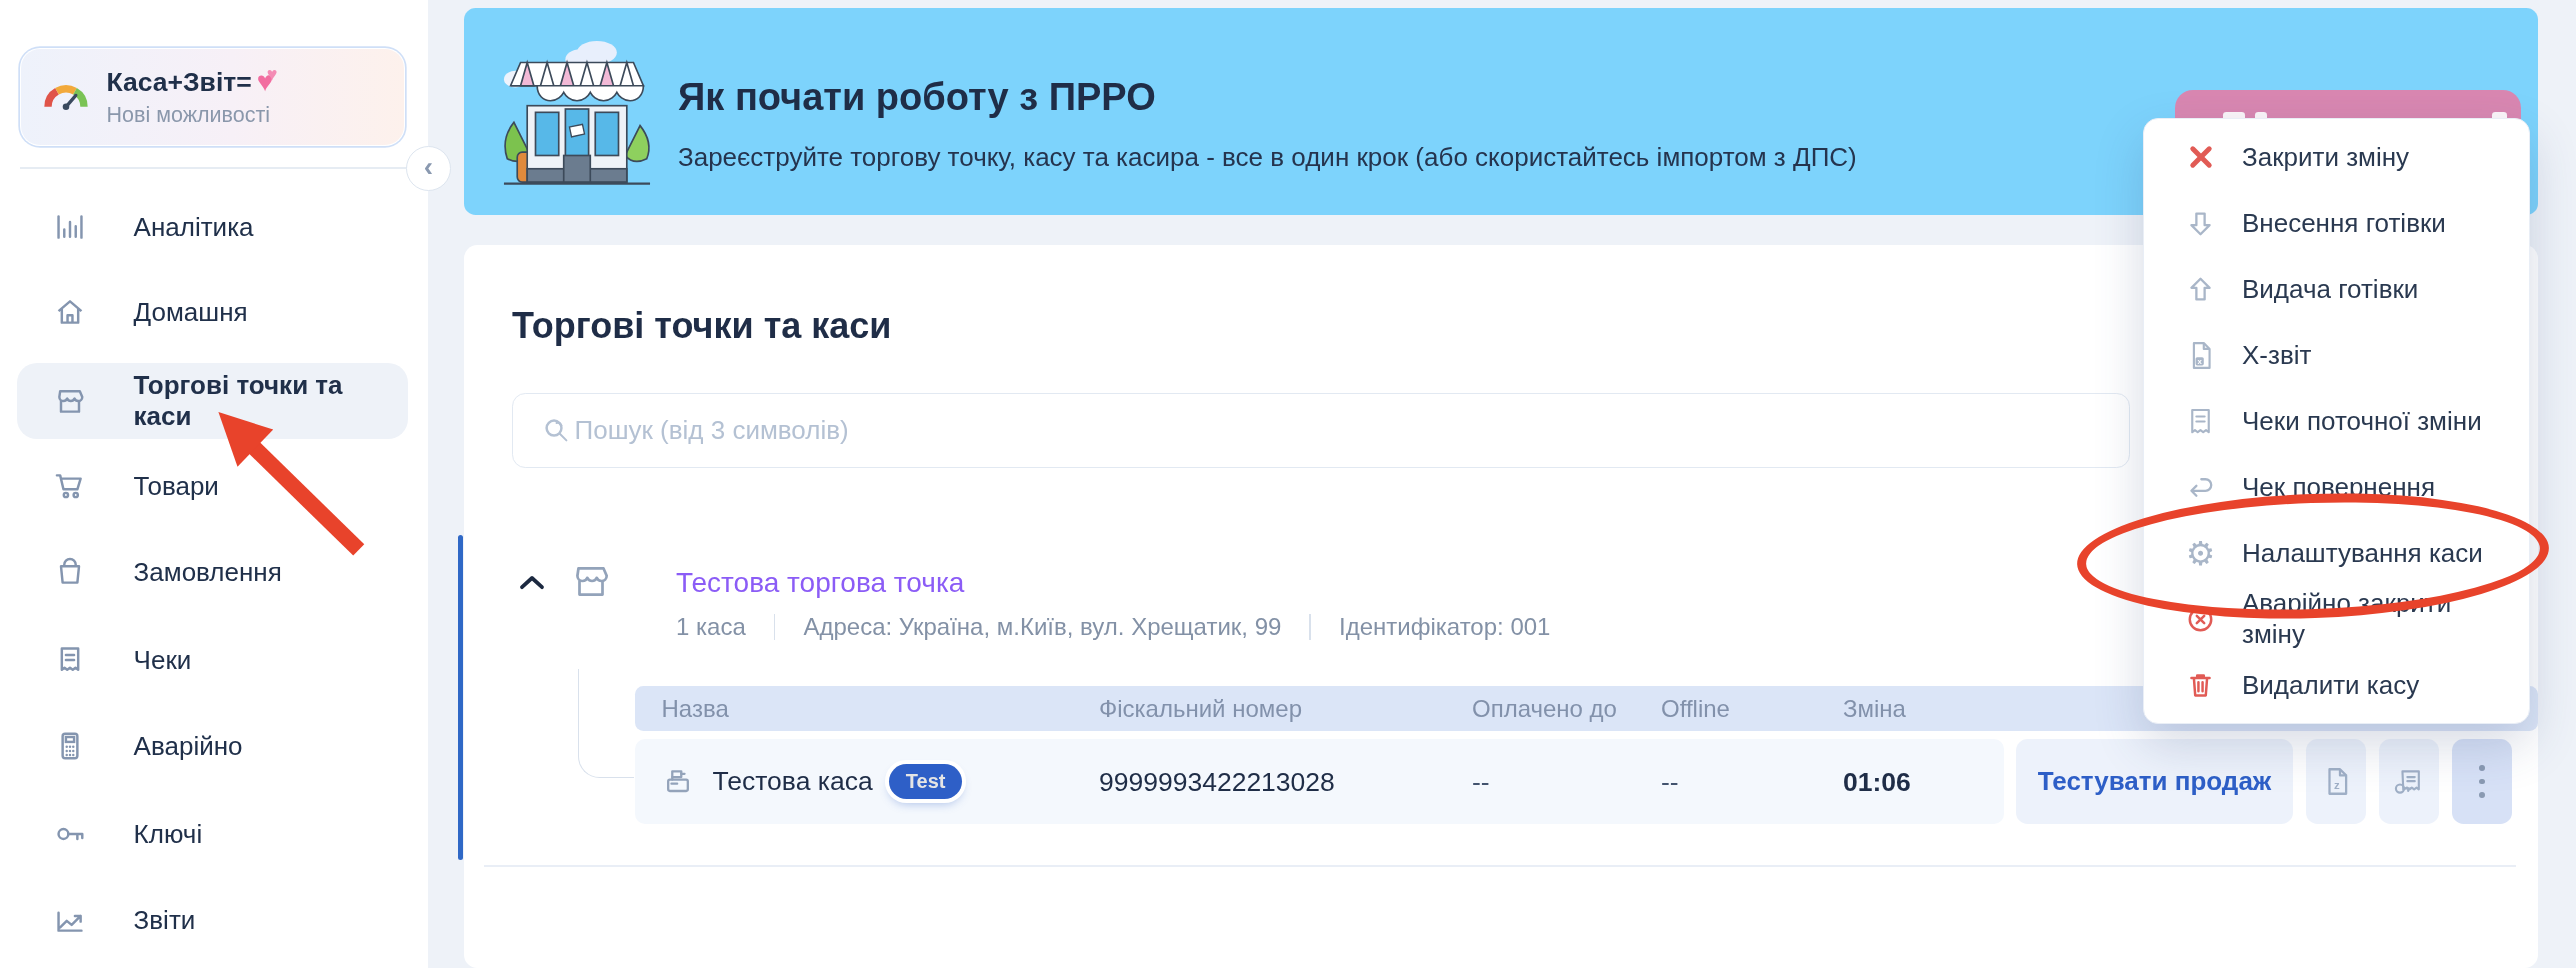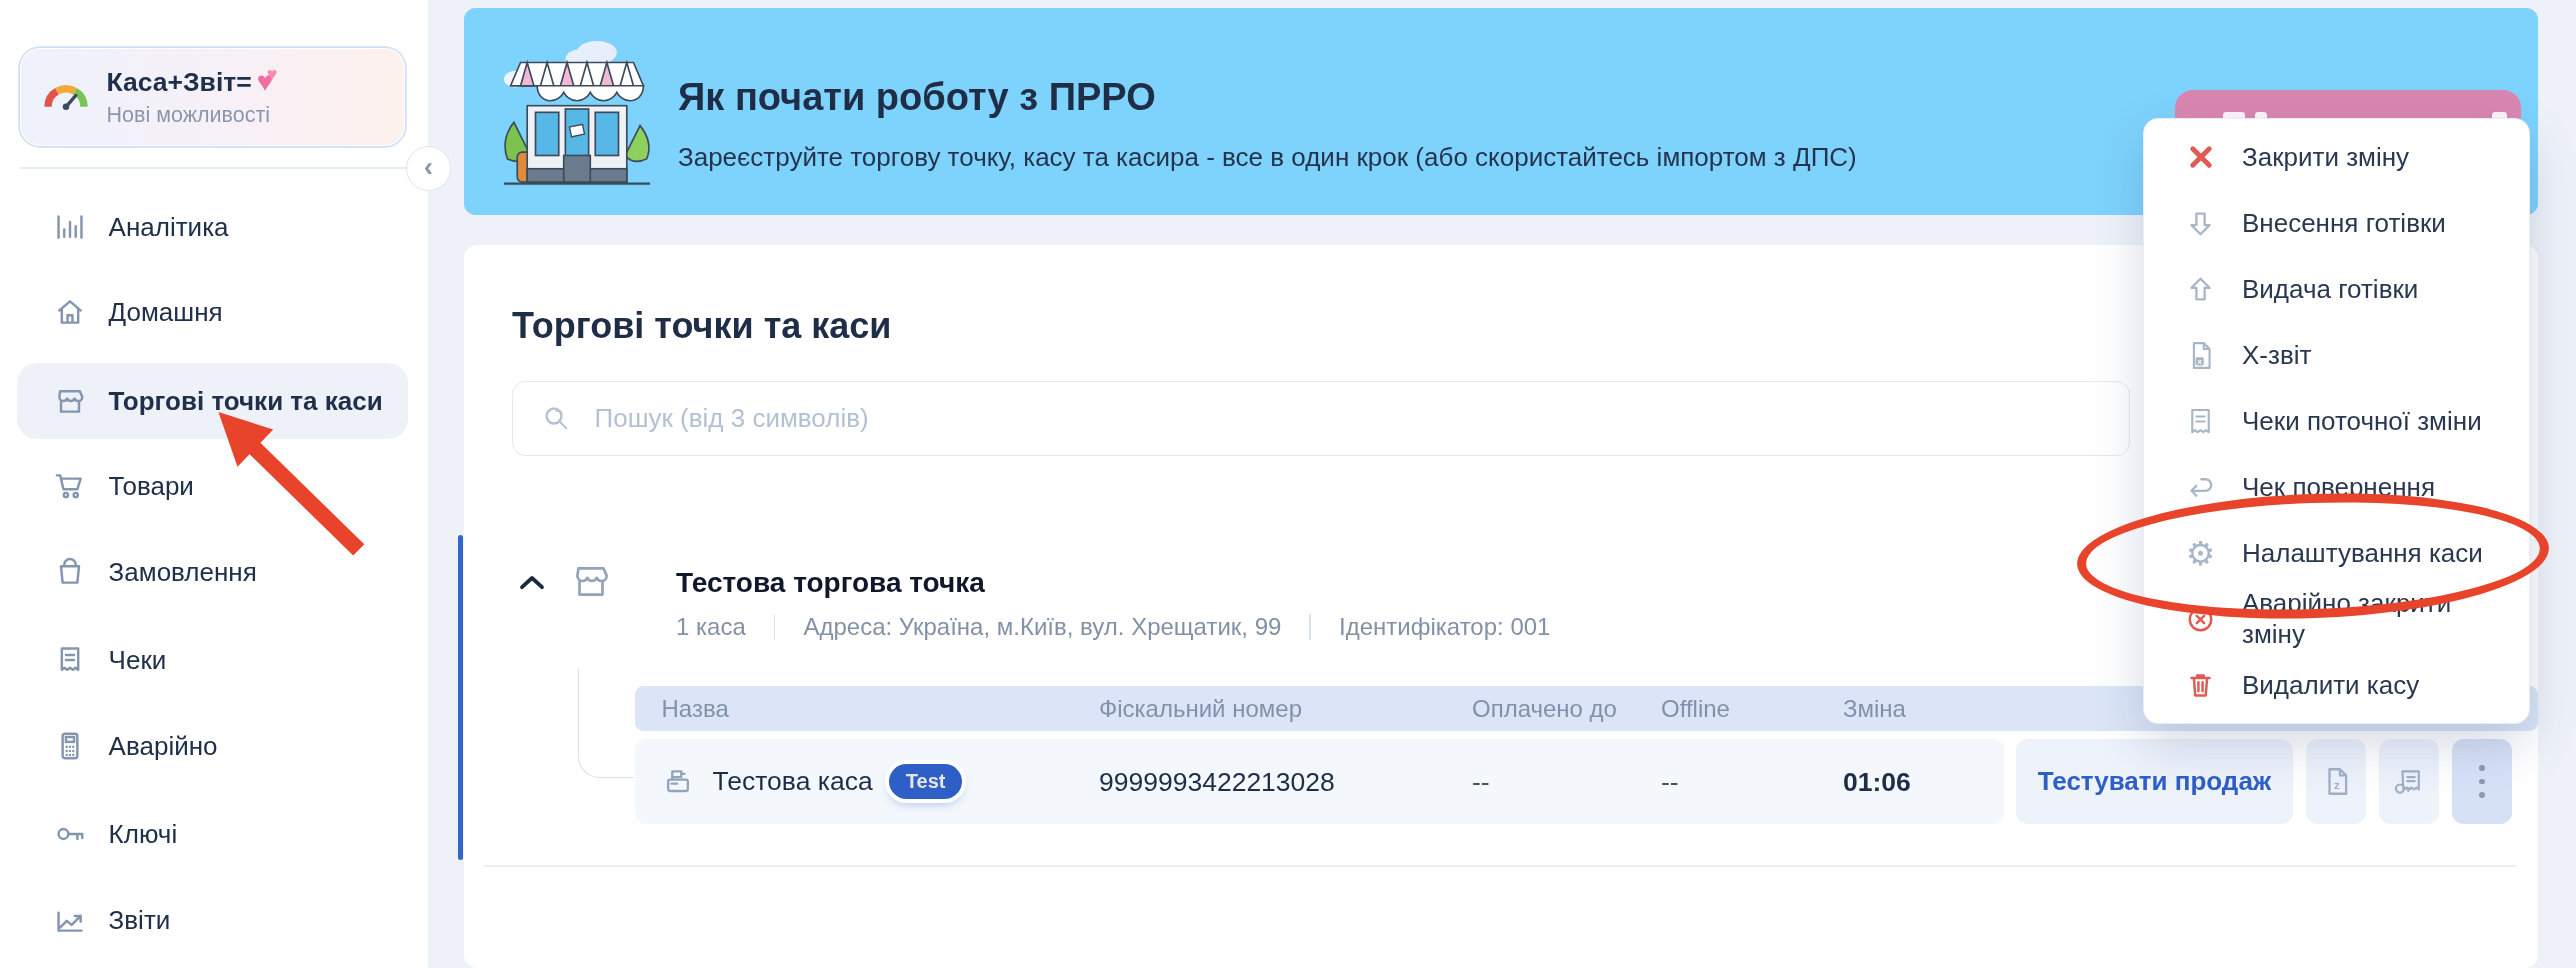--- a/index.html
+++ b/index.html
@@ -17,45 +17,45 @@
     display:flex;align-items:center;gap:18px;padding:0 21.5px;box-sizing:border-box;cursor:pointer;}
   .logo-title{font-size:26.5px;font-weight:bold;color:#20304a;display:flex;align-items:center;justify-content:flex-end;}
   .logo-sub{font-size:21.5px;color:#8a97ab;margin-top:5px;}
   .heart-big{color:#f26da0;font-size:28px;margin-left:5px;}
   .heart-small{color:#f48cb5;font-size:18px;margin-left:-6.6px;margin-top:-15px;}
   .side-divider{left:20px;top:167px;width:388px;height:1.7px;background:#e6ecf3;}
   .collapse-btn{left:406px;top:146px;width:45px;height:45px;border-radius:50%;background:#fff;
     border:1.7px solid #dde5ef;box-sizing:border-box;display:flex;align-items:center;justify-content:center;
     color:#8a99b0;font-size:28px;font-weight:bold;z-index:6;cursor:pointer;line-height:1;padding-bottom:3.3px;}
   .nav-item{left:16.6px;width:391px;height:76px;border-radius:20px;display:flex;align-items:center;
-    gap:21px;padding-left:35px;box-sizing:border-box;font-size:26px;color:#20304a;cursor:pointer;}
+    gap:46px;padding-left:35px;box-sizing:border-box;font-size:26px;color:#20304a;cursor:pointer;}
   .nav-item .nicon{width:36px;height:36px;color:#8495af;flex:none;}
   .nav-item.active{background:#eef2f8;font-weight:bold;}
 
   
   .banner-card{left:464px;top:8.3px;width:2074px;height:207px;background:#7dd3fc;border-radius:11.6px;}
   .banner-title{left:214px;top:68px;font-size:38px;font-weight:bold;color:#1f2d47;}
   .banner-sub{left:214px;top:134px;font-size:26px;color:#25344e;}
   .shop-illu{left:30px;top:18px;}
 
   .pink-btn{left:2175px;top:90px;width:346px;height:91px;border-radius:18px;background:#d987b1;z-index:3;overflow:hidden;cursor:pointer;}
   .pink-frag{position:absolute;background:rgba(255,255,255,.92);border-radius:3.3px;height:9px;top:22.4px;}
 
   .content-card{left:464px;top:245px;width:2074px;height:723px;background:#fff;border-radius:13.3px;}
   .h1{left:48px;top:60px;font-size:36px;font-weight:bold;color:#1f2d47;}
-  .search-box{left:48px;top:136px;width:1618px;height:75px;border:1.7px solid #e2e9f2;border-radius:13.3px;
-    box-sizing:border-box;display:flex;align-items:center;gap:20px;padding-left:26.5px;background:#fff;}
+  .search-box{left:48px;top:148px;width:1618px;height:75px;border:1.7px solid #e2e9f2;border-radius:13.3px;
+    box-sizing:border-box;display:flex;align-items:center;padding-left:26.5px;background:#fff;}
   .search-box input{border:none;outline:none;font-size:26px;color:#33425c;width:1409px;font-family:"Liberation Sans",sans-serif;background:transparent;}
   .search-box input::placeholder{color:#b4c1d3;}
 
   .blue-accent{left:458px;top:535px;width:5px;height:325px;background:#2f68c6;border-radius:2.5px;z-index:2;}
 
   .grp-chevron{left:53px;top:328px;width:30px;height:20px;color:#1c2940;cursor:pointer;}
   .grp-store{left:104px;top:313px;width:46px;height:46px;color:#93a3ba;}
-  .grp-title{left:212px;top:322px;font-size:28px;font-weight:bold;color:#0f172a;}
+  .grp-title{left:212px;top:322px;font-size:28px;font-weight:normal;color:#8b5cf6;}
   .grp-meta{left:212px;top:368px;display:flex;align-items:center;gap:28px;font-size:24px;color:#8391a6;}
   .meta-sep{width:1.7px;height:26.5px;background:#d9e1ec;}
 
   .connector{left:114px;top:424px;width:55px;height:108px;border-left:1.7px solid #d9e1ec;
     border-bottom:1.7px solid #d9e1ec;border-bottom-left-radius:21.5px;}
 
   .thead{left:171px;top:441px;width:1903px;height:45px;background:#dbe5f7;border-radius:8.3px;}
   .th{position:absolute;top:50%;transform:translateY(-50%);font-size:24px;color:#8291ab;white-space:nowrap;}
   .trow{left:171px;top:494px;width:1369px;height:85px;background:#f4f8fd;border-radius:10px;}
   .cell{position:absolute;top:50%;transform:translateY(-50%);font-size:26.5px;color:#1f2d47;white-space:nowrap;}

